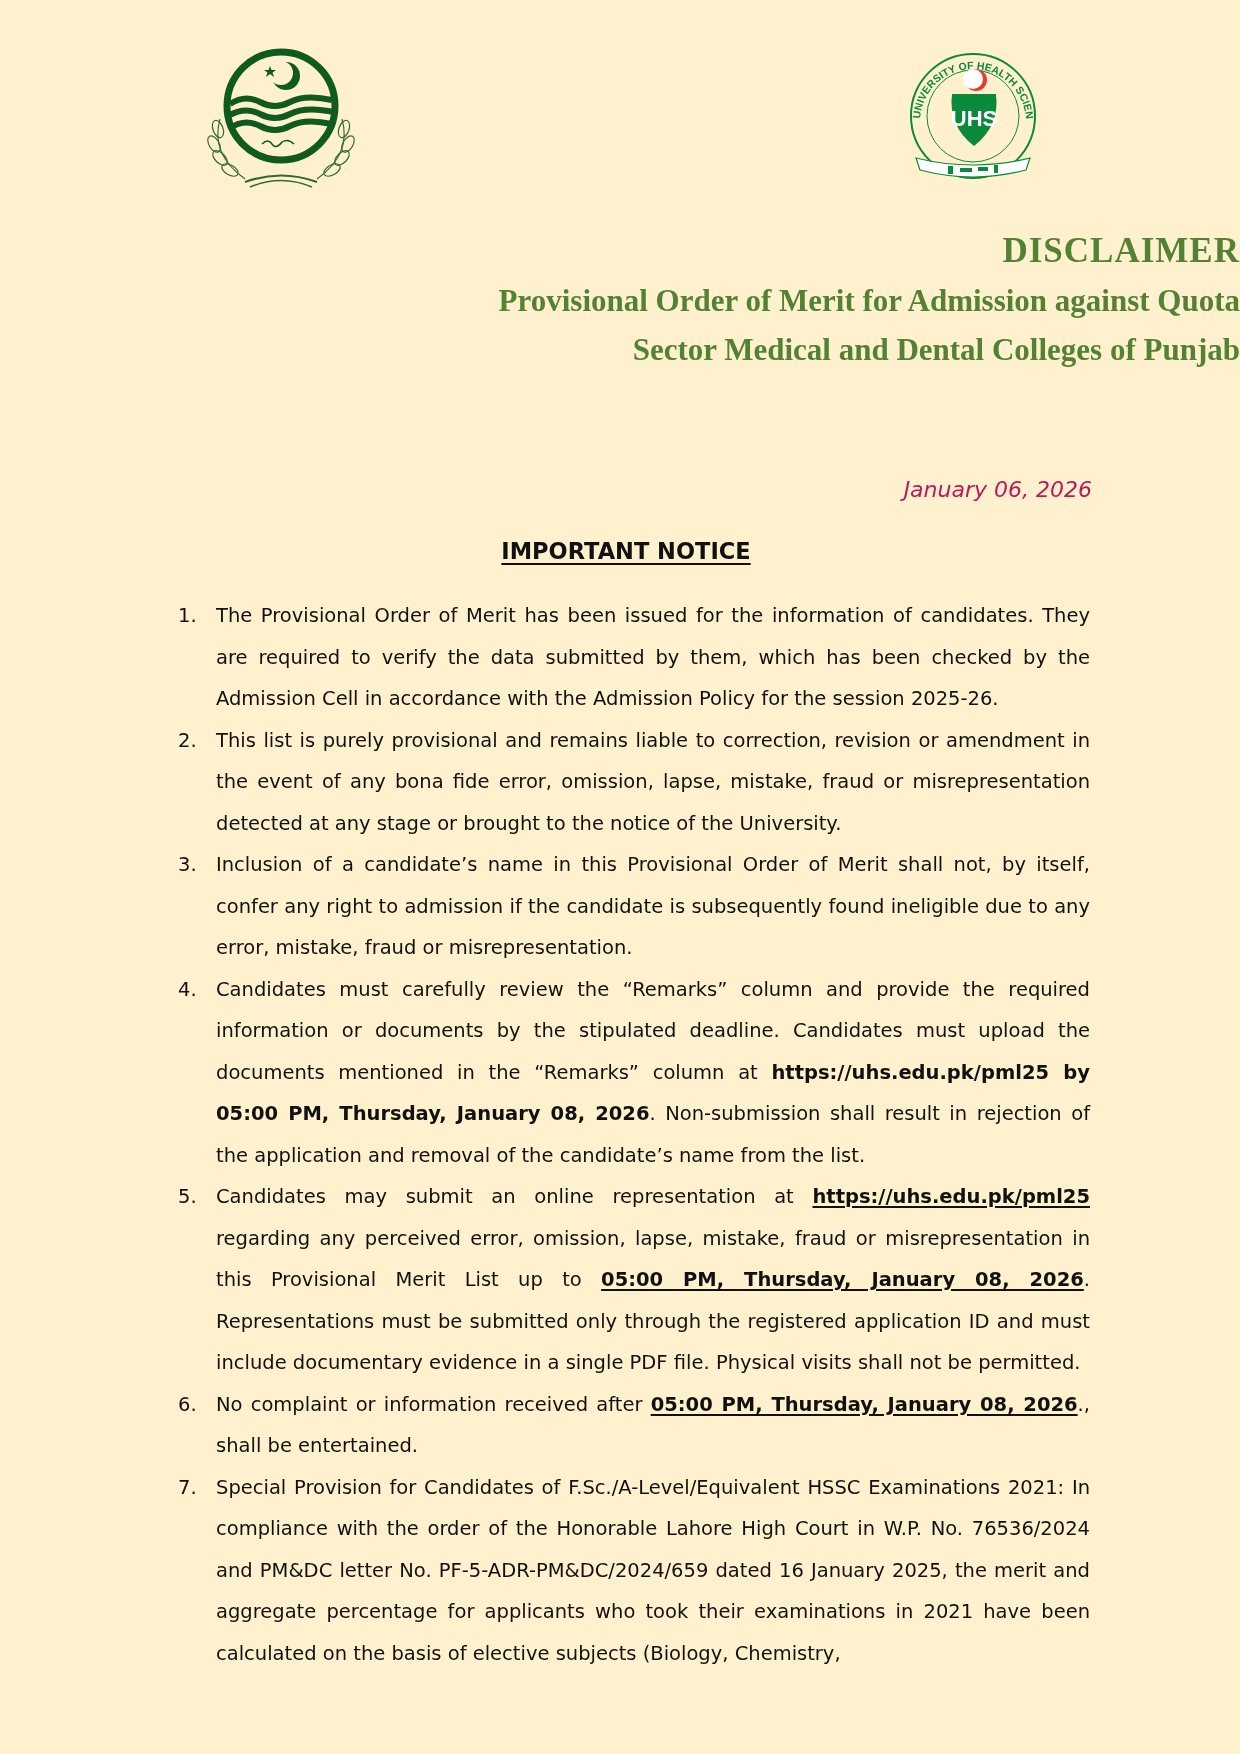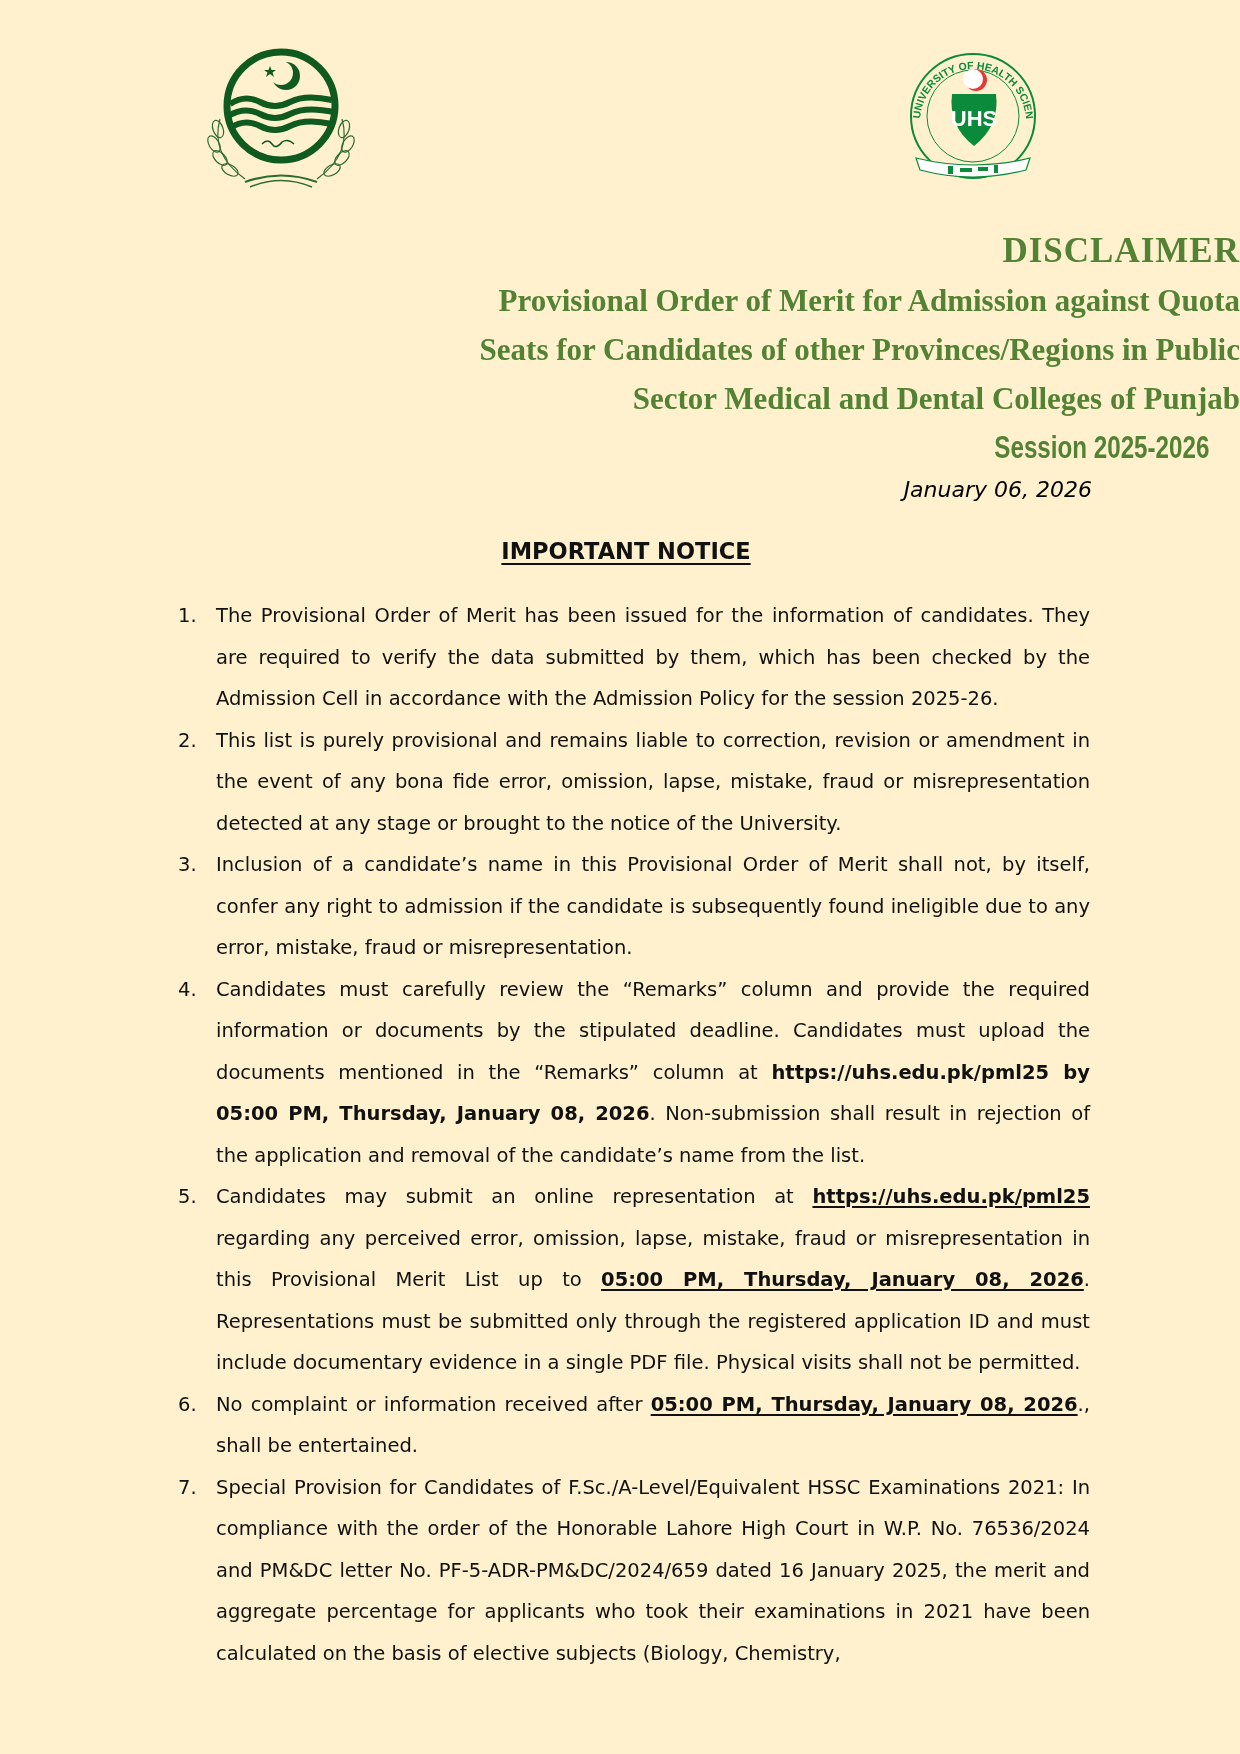--- a/index.html
+++ b/index.html
@@ -23,21 +23,21 @@
   }
   .title-block .t1 { font-size: 35px; line-height: 50px; letter-spacing: 1px; }
   .title-block .t2 { font-size: 31px; line-height: 49px; }
   .title-block .t3 {
     font-family: "Liberation Sans", sans-serif;
     font-size: 31px; line-height: 50px;
     transform: scaleX(0.78); display: inline-block;
   }
   .date {
     position: absolute; right: 148px; top: 477px;
-    color: #000000; font-style: italic;
+    color: #be185d; font-style: italic;
     font-size: 22px;
   }
   .notice-heading {
     position: absolute; left: 0; right: 0; top: 538px; text-align: center; margin-left: 12px;
   }
   .notice-heading span {
     font-weight: bold; font-size: 22.5px;
     text-decoration: underline; text-decoration-thickness: 2px; text-underline-offset: 4px;
   }
   ol.items {
@@ -113,23 +113,21 @@
       <rect x="60" y="122" width="12" height="4"></rect>
       <rect x="78" y="121" width="10" height="4"></rect>
       <rect x="94" y="119" width="4" height="8"></rect>
     </g>
   </svg>
 </div>
 
 <div class="title-block">
   <div class="t1">DISCLAIMER</div>
   <div class="t2">Provisional Order of Merit for Admission against Quota</div>
-  <div class="t2">Seats for Candidates of other Provinces/Regions in Public</div>
   <div class="t2">Sector Medical and Dental Colleges of Punjab</div>
-  <div><span class="t3">Session 2025-2026</span></div>
 </div>
 
 <div class="date">January 06, 2026</div>
 
 <div class="notice-heading">
   <span>IMPORTANT NOTICE</span>
 </div>
 
 <ol class="items">
   <li>

